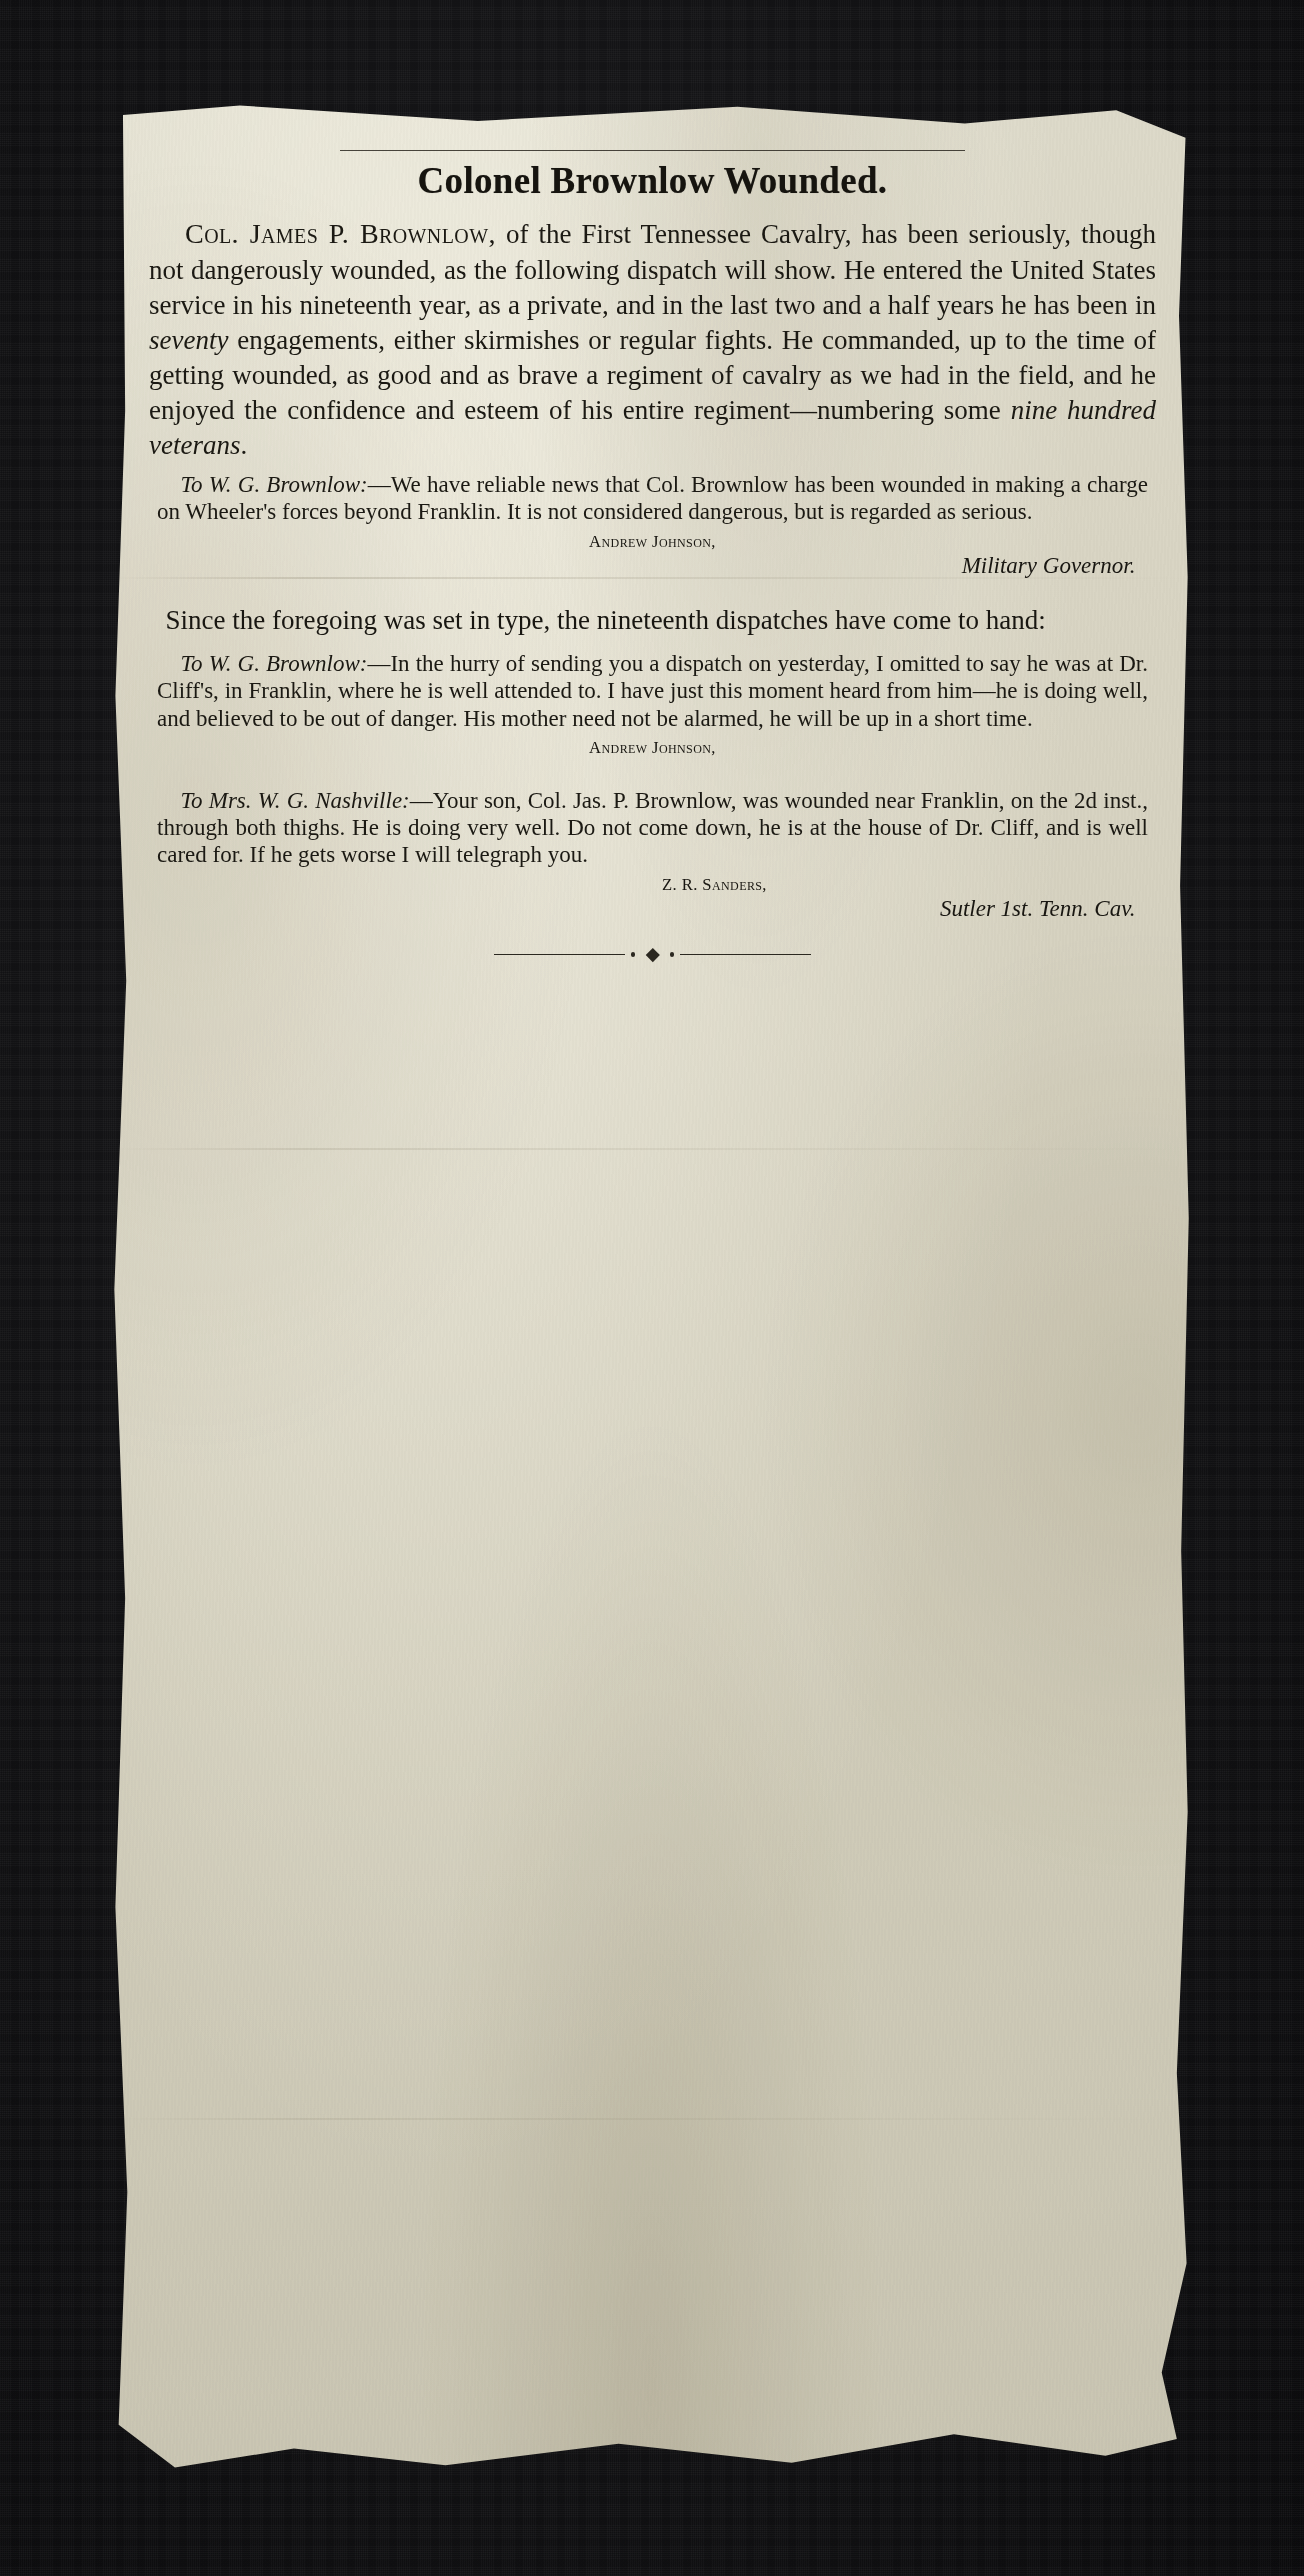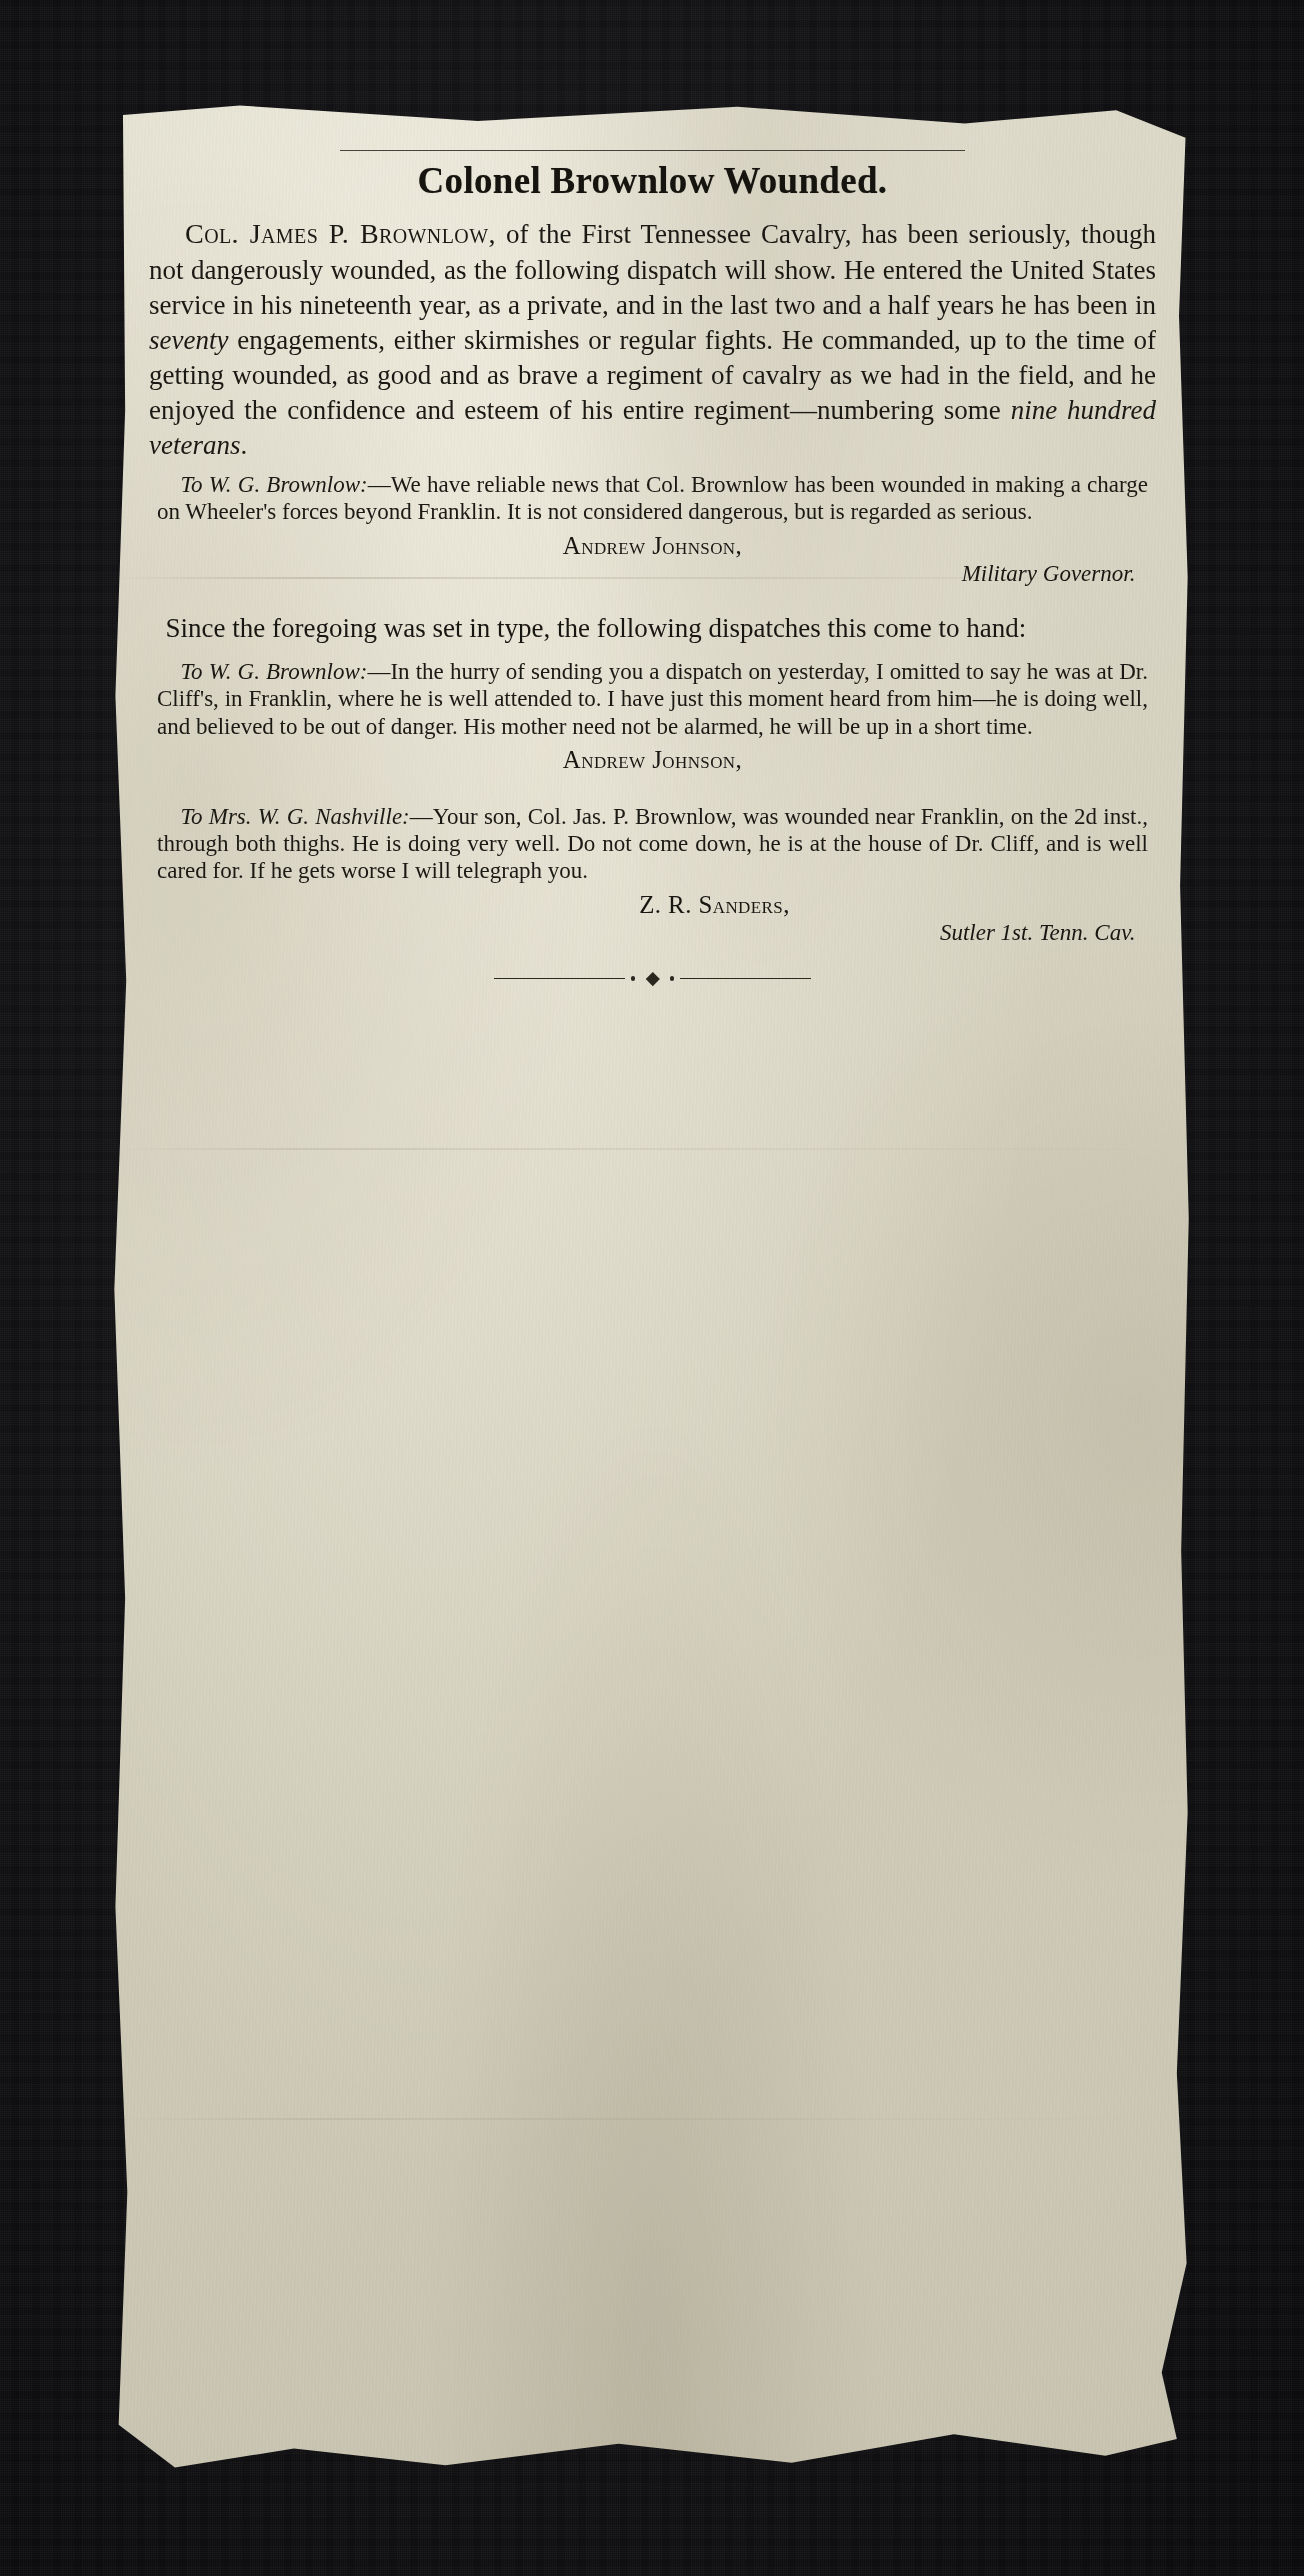--- a/index.html
+++ b/index.html
@@ -116,21 +116,21 @@
     font-size: 23px;
     line-height: 1.18;
     text-align: justify;
     text-justify: inter-word;
     margin: 8px;
     color: #1b1913;
   }
 
   .signature {
     text-align: center;
-    font-size: 24px;
+    font-size: 16px;
     margin-top: -1.4px;
   }
   .signature-right {
     text-align: right;
     font-size: 23px;
     font-style: italic;
     margin-top: 1.4px;
     padding-right: 20.6px;
   }
 
@@ -203,21 +203,21 @@
     <p class="body-sm">
       <span style="display:inline-block;width:23.4px;"></span><span class="it">To W. G. Brownlow:</span><span>—We have reliable news that Col. Brownlow has been wounded in making a charge on Wheeler's forces beyond Franklin.  It is not considered dangerous, but is regarded as serious.</span>
     </p>
 
     <div class="signature">
       <span class="sc">Andrew Johnson,</span>
     </div>
     <div class="signature-right">Military Governor.</div>
 
     <p class="mid">
-      <span class="indent"></span><span>Since the foregoing was set in type, the following dispatches this come to hand:</span>
+      <span class="indent"></span><span>Since the foregoing was set in type, the nineteenth dispatches have come to hand:</span>
     </p>
 
     <p class="body-sm">
       <span style="display:inline-block;width:23.4px;"></span><span class="it">To W. G. Brownlow:</span><span>—In the hurry of sending you a dispatch on yesterday, I omitted to say he was at Dr. Cliff's, in Franklin, where he is well attended to.  I have just this moment heard from him—he is doing well, and believed to be out of danger.  His mother need not be alarmed, he will be up in a short time.</span>
     </p>
 
     <div class="signature">
       <span class="sc">Andrew Johnson,</span>
     </div>
 

